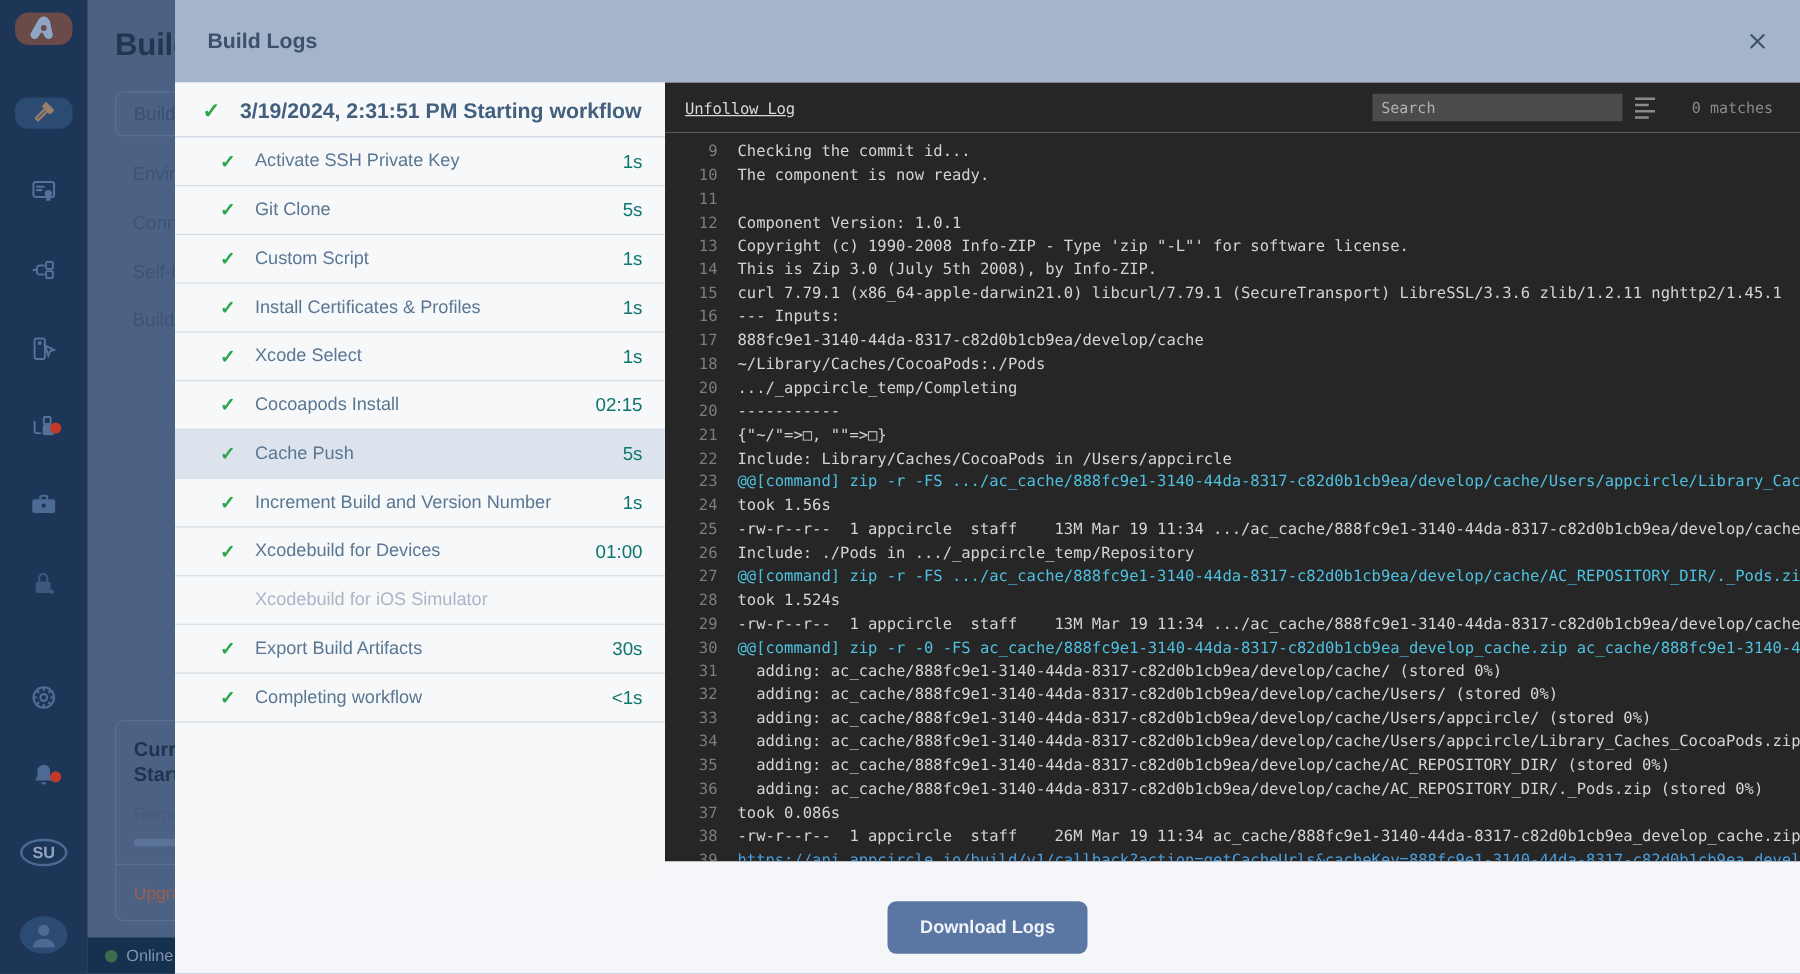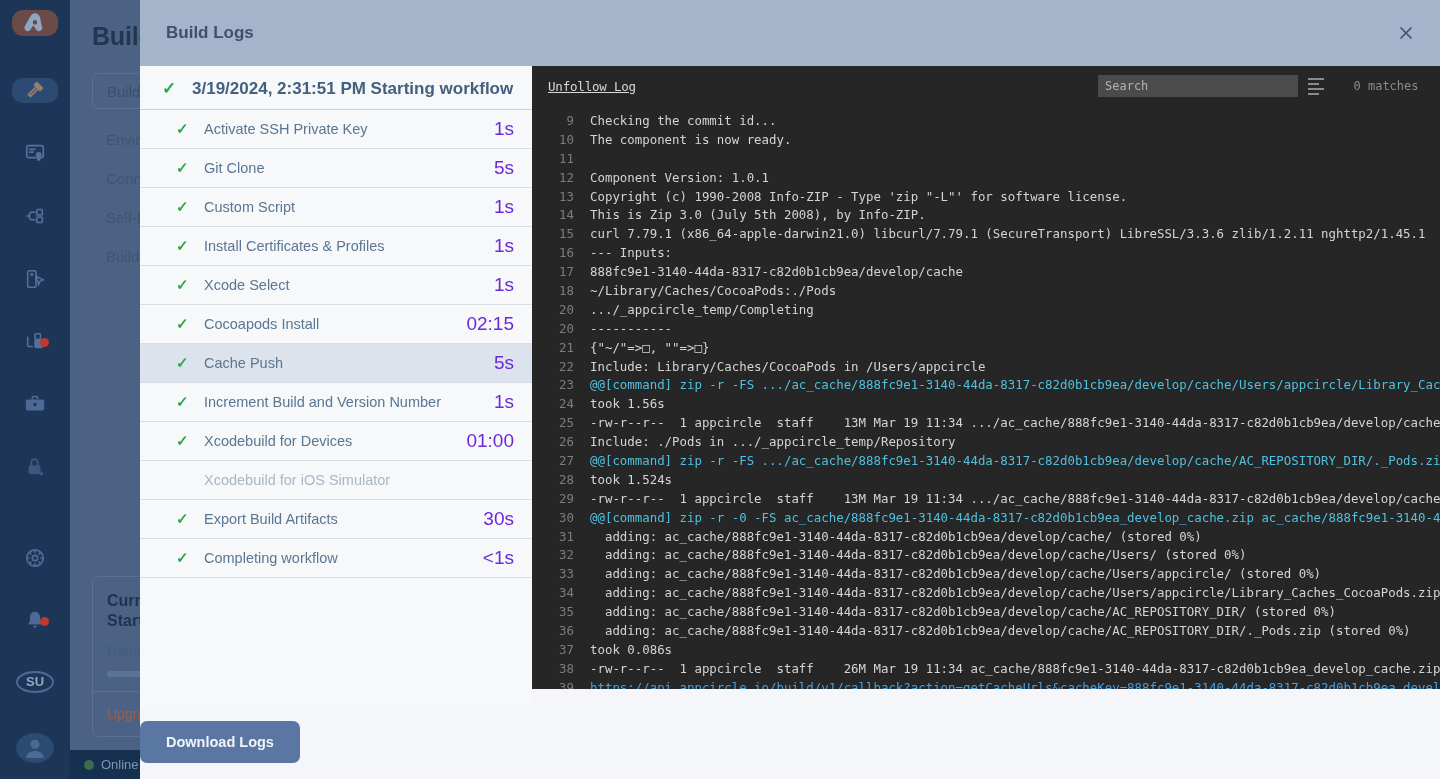--- a/index.html
+++ b/index.html
@@ -150,21 +150,21 @@
   }
   .step-row.selected { background: #dde3ec; }
   .step-row .check {
     width: 28px; color: #2aa84a; font-size: 15px; font-weight: bold;
   }
   .step-row .label {
     font-size: 14.5px; color: #5a7692; flex: 1;
   }
   .step-row.skipped .label { color: #a9b6c5; }
   .step-row .dur {
-    font-size: 19px; color: #6d28d9; text-align: right;
+    font-size: 15px; color: #0f766e; text-align: right;
   }
 
   
   .logwrap {
     flex: 1; min-width: 0;
     background: #f4f6f9;
     display: flex; flex-direction: column;
     padding-bottom: 16px;
   }
   .log-toolbar {
@@ -228,21 +228,21 @@
     text-align: right; padding-right: 16px;
     color: #7d7d7d;
   }
   .lc { color: #d4d4d4; }
   .lc.cmd { color: #4fc1e0; }
   .lc.url { color: #4a9fe0; }
 
   .log-footer {
     height: 74px; flex: 0 0 74px;
     background: #f4f6f9;
-    display: flex; align-items: center; 
+    display: flex; align-items: center; justify-content: center;
   }
   .dl-btn {
     background: #5a7losing;
     background-color: #5b7losing;
     background-color: #5a77a3;
     color: #f0f3f7;
     border: none; border-radius: 7px;
     padding: 13px 26px;
     font-size: 14.5px; font-weight: bold;
     cursor: pointer;

